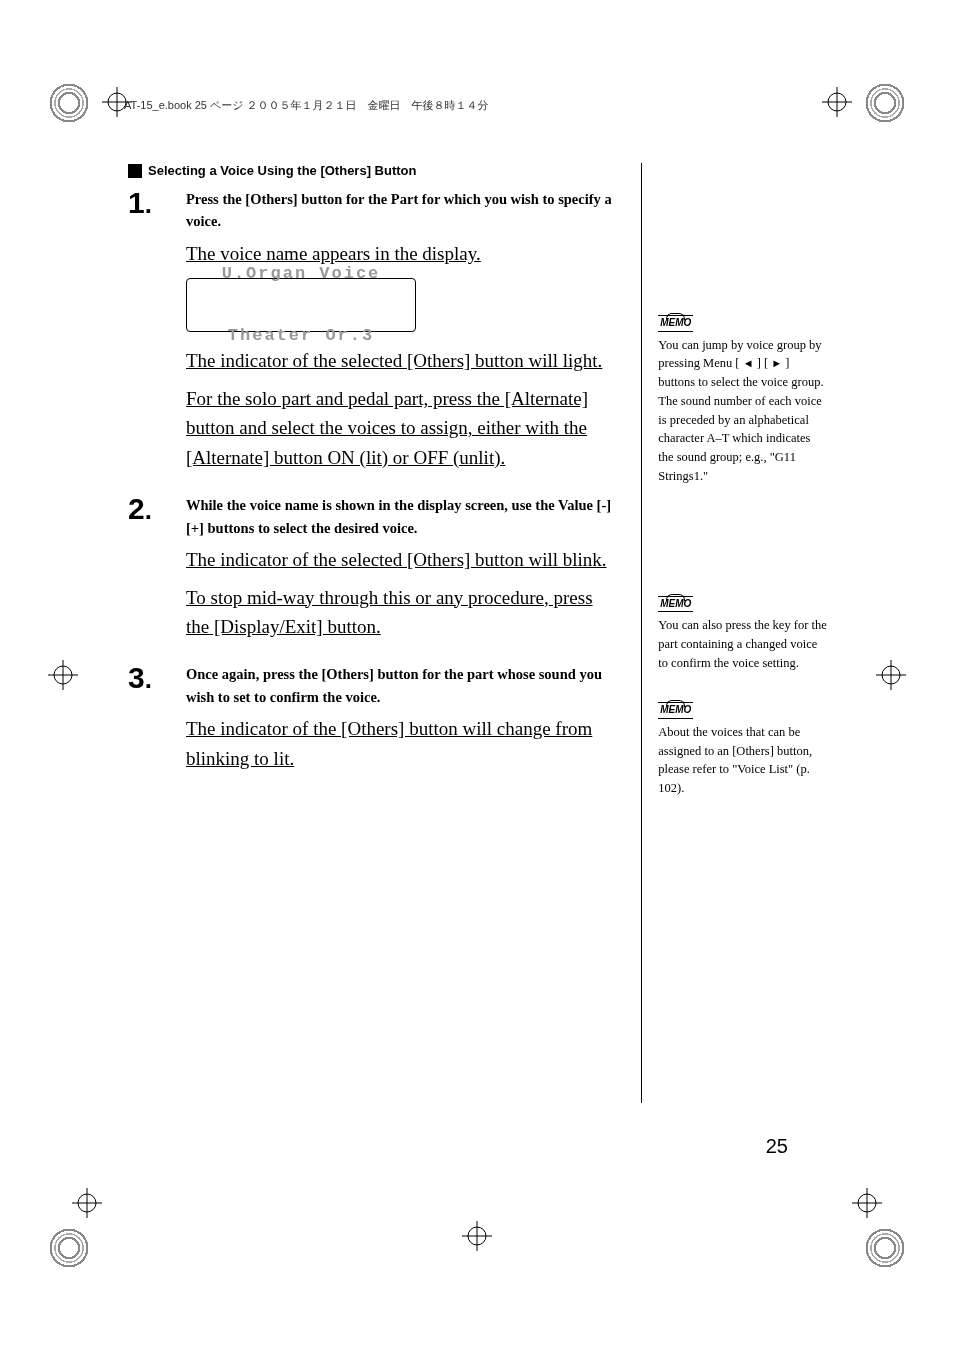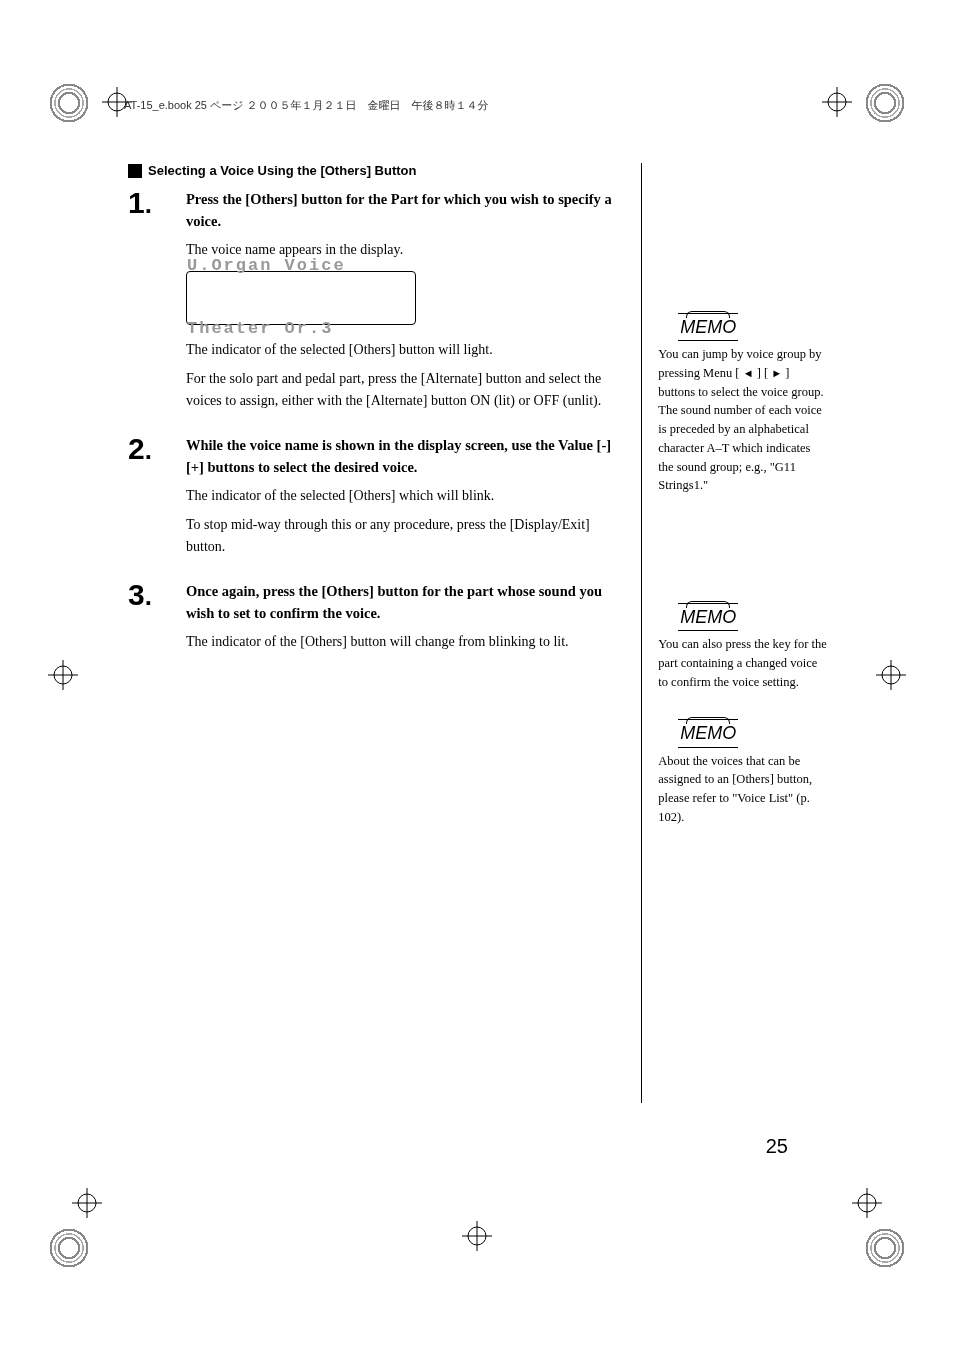--- a/index.html
+++ b/index.html
@@ -99,43 +99,42 @@
 
   .step { display:flex; margin-bottom:14px; }
   .step-num {
     font-family: 'Arial Black', Arial, sans-serif;
     font-weight:900; font-size:30px;
     width:58px; line-height:1;
   }
   .step-num .dot { font-size:26px; }
   .step-body { flex:1; font-size:14px; line-height:1.55; }
   .step-body .bold { font-weight:bold; font-family: Georgia, serif; font-size:14.5px; margin-bottom:6px; }
-  .step-body p { margin-bottom:8px; font-size:14px; }
+  .step-body p { margin-bottom:8px; font-size:19px;text-decoration:underline; }
 
   .lcd {
     border:1px solid #000; border-radius:4px;
     width: 230px; height:54px;
     margin: 10px 0 14px 0;
-    display:flex; flex-direction:column; justify-content:center; align-items:flex-start;
+    display:flex; flex-direction:column; justify-content:center; align-items:center;
     font-family: 'Courier New', monospace; font-size:17px; letter-spacing:2px;
     color:#999; font-weight:bold;gap:36px;
   }
 
   .memo-label {
     font-family: Arial, sans-serif;
-    font-weight:400;
+    font-weight:700;
     font-style:italic;
-    font-size:18px;
+    font-size:10px;
     border-top:1.5px solid #000;
     border-bottom:1.5px solid #000;
     display:inline-block;
     padding:0 2px;
     margin-bottom:4px;
     position:relative;
-    margin-left:20px;
   }
   .memo-label::before{content:'';position:absolute;top:-3px;left:8px;right:8px;height:6px;border:1.5px solid #000;border-bottom:none;border-radius:6px 6px 0 0;}
   .memo-block { margin-bottom:28px; }
   .memo-block p { font-size:12.5px; line-height:1.5; }
   .arrow-btn { display:inline-block; font-size:11px; }
 
   .page-num {
     position:absolute;
     right:166px;
     top:1135px;
@@ -224,21 +223,21 @@
           </div>
           <p>The indicator of the selected [Others] button will light.</p>
           <p>For the solo part and pedal part, press the [Alternate] button and select the voices to assign, either with the [Alternate] button ON (lit) or OFF (unlit).</p>
         </div>
       </div>
 
       <div class="step">
         <div class="step-num"><span>2</span><span class="dot">.</span></div>
         <div class="step-body">
           <div class="bold">While the voice name is shown in the display screen, use the Value [-] [+] buttons to select the desired voice.</div>
-          <p>The indicator of the selected [Others] which will blink.</p>
+          <p>The indicator of the selected [Others] button will blink.</p>
           <p>To stop mid-way through this or any procedure, press the [Display/Exit] button.</p>
         </div>
       </div>
 
       <div class="step">
         <div class="step-num"><span>3</span><span class="dot">.</span></div>
         <div class="step-body">
           <div class="bold">Once again, press the [Others] button for the part whose sound you wish to set to confirm the voice.</div>
           <p>The indicator of the [Others] button will change from blinking to lit.</p>
         </div>

